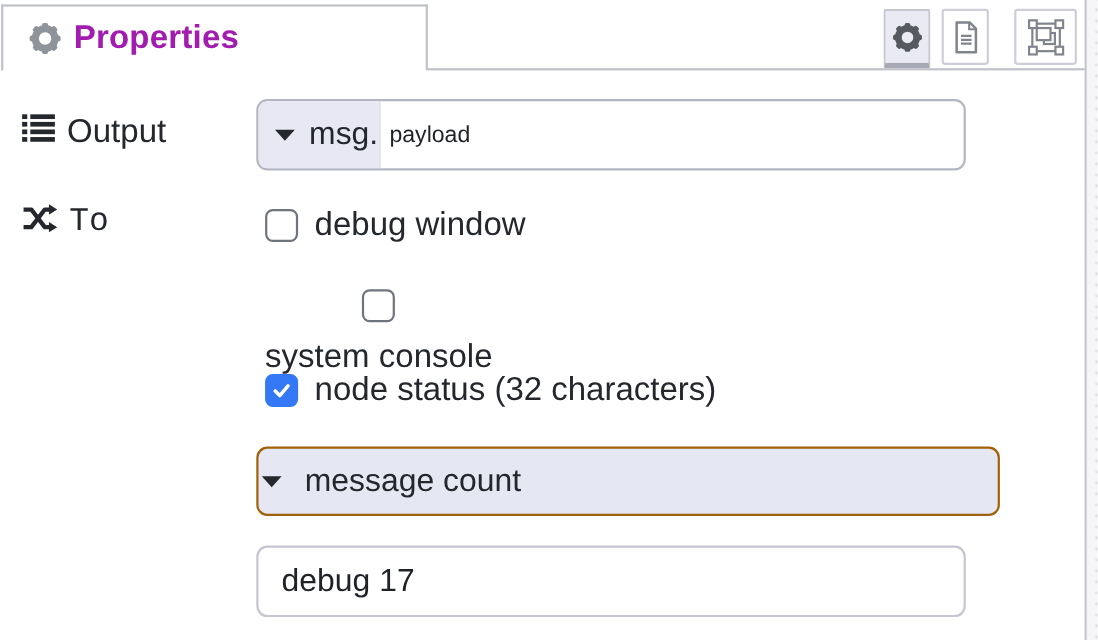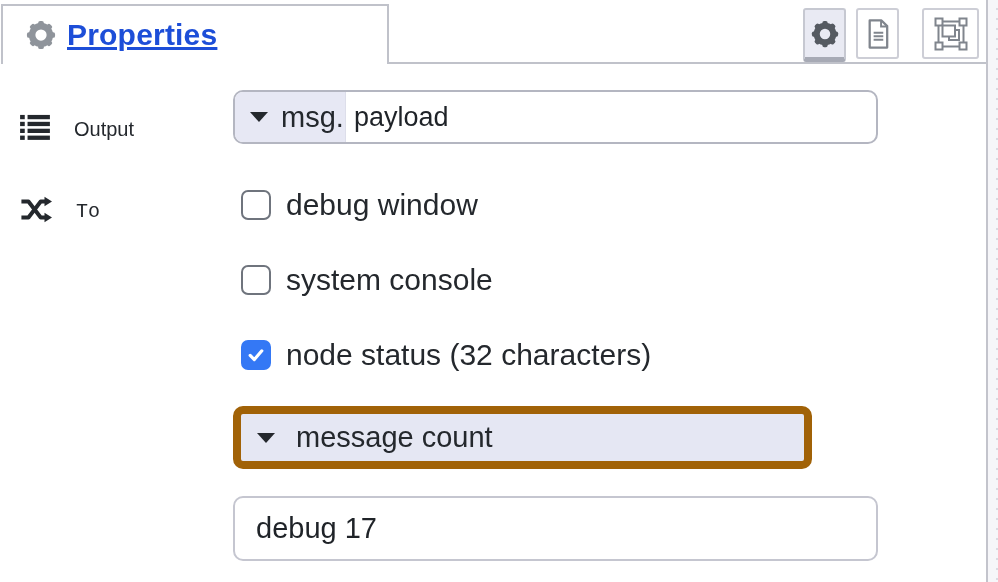--- a/index.html
+++ b/index.html
@@ -7,73 +7,73 @@
     position:relative;width:998px;height:582px;background:#ffffff;
     font-family:"Liberation Sans", sans-serif;overflow:hidden;
     color:#24282d;
   }
   
   .tab{
     position:absolute;left:1px;top:4px;width:388px;height:60px;
     box-sizing:border-box;border:2px solid #c0c2ca;border-bottom:none;
     background:#fff;display:flex;align-items:center;padding-left:23px;gap:11px;
   }
-  .tab-label{font-size:30px;font-weight:700;color:#1d4ed8;letter-spacing:.2px;text-decoration:underline;}
+  .tab-label{font-size:30px;font-weight:700;color:#a21caf;letter-spacing:.2px;}
   .header-line{position:absolute;left:389px;top:62px;width:597px;height:2px;background:#c0c2ca;}
   .toolbar-btn{
     position:absolute;top:8px;box-sizing:border-box;display:flex;align-items:center;justify-content:center;
     background:#fff;border:2px solid #cdced6;border-radius:3px;cursor:pointer;
   }
   .btn-props{left:803px;width:43px;height:54px;background:#e9eaf3;border-color:#c6c8d1;border-bottom:5px solid #a7aab5;}
   .btn-desc{left:856px;width:43px;height:51px;}
   .btn-appear{left:922px;width:57px;height:51px;}
   
   .right-border{position:absolute;left:986px;top:0;width:2px;height:582px;background:#c3c4cc;}
   .grid-strip{
     position:absolute;left:988px;top:0;width:10px;height:582px;background:#f6f6f9;
     background-image:radial-gradient(circle,#d9dae2 1.2px,transparent 1.3px);
     background-size:10px 10px;background-position:4px 4px;
   }
   
-  .row-label{position:absolute;left:20px;display:flex;align-items:flex-end;gap:24px;font-size:20px;color:#24282d;height:38px;}
+  .row-label{position:absolute;left:20px;display:flex;align-items:flex-start;gap:11px;font-size:30px;color:#24282d;height:38px;}
   .lbl-output{top:103px;}
   .lbl-to{top:185px;font-family:Liberation Mono, monospace;}
   .lbl-name{top:509px;}
   
   .typed-input{
-    position:absolute;left:233px;top:90px;width:645px;height:54px;box-sizing:border-box;
+    position:absolute;left:233px;top:90px;width:645px;height:65px;box-sizing:border-box;
     border:2px solid #b4b6c1;border-radius:10px;background:#fff;display:flex;overflow:hidden;justify-content:flex-end;
   }
   .ti-btn{
     width:111px;flex:0 0 111px;background:#e7e8f4;display:flex;align-items:center;
     padding-left:15px;gap:13px;box-sizing:border-box;cursor:pointer;
     border-right:1px solid #dddeea;
   }
   .caret{width:0;height:0;border-left:9px solid transparent;border-right:9px solid transparent;border-top:10px solid #24282d;}
   .ti-btn-text{font-size:29px;color:#24282d;}
   .ti-value{
     flex:1;border:none;outline:none;background:transparent;font-family:"Liberation Sans",sans-serif;
-    font-size:27px;color:#1f2328;padding:0 0 0 8px;min-width:0;
+    font-size:21px;color:#1f2328;padding:0 0 0 8px;min-width:0;
   }
   
   .cb-row{position:absolute;left:241px;display:flex;align-items:center;gap:15px;height:34px;cursor:pointer;}
-  .cb-row.r1{top:188px;} .cb-row.r2{top:263px;} .cb-row.r3{top:338px;justify-content:space-between;}
+  .cb-row.r1{top:188px;} .cb-row.r2{top:263px;flex-direction:column;} .cb-row.r3{top:338px;justify-content:space-between;}
   .cb-box{
     width:30px;height:30px;box-sizing:border-box;border:2.5px solid #6f747d;border-radius:7px;background:#fff;
     display:flex;align-items:center;justify-content:center;flex:0 0 30px;
   }
   .cb-box svg{display:none;}
   .cb-box.checked{background:#3478f5;border-color:#3478f5;}
   .cb-box.checked svg{display:block;}
   .cb-label{font-size:30px;color:#24282d;}
   
   .status-select{
-    position:absolute;left:233px;top:406px;width:579px;height:63px;box-sizing:border-box;
-    border:8px solid #a16207;border-radius:10px;background:#e5e7f3;display:flex;align-items:center;
-    padding-left:16px;gap:21px;cursor:pointer;
+    position:absolute;left:233px;top:406px;width:676px;height:63px;box-sizing:border-box;
+    border:2px solid #a16207;border-radius:10px;background:#e5e7f3;display:flex;align-items:center;
+    padding-left:3px;gap:21px;cursor:pointer;
   }
   .status-text{font-size:29px;color:#24282d;}
   
   .name-input{
     position:absolute;left:233px;top:496px;width:645px;height:65px;box-sizing:border-box;
     border:2px solid #c5c6d0;border-radius:10px;background:#fff;
     font-family:"Liberation Sans",sans-serif;font-size:29px;color:#1f2328;
     padding:0 27px 0 21px;outline:none;
   }
   .icon{display:block;flex:0 0 auto;}

